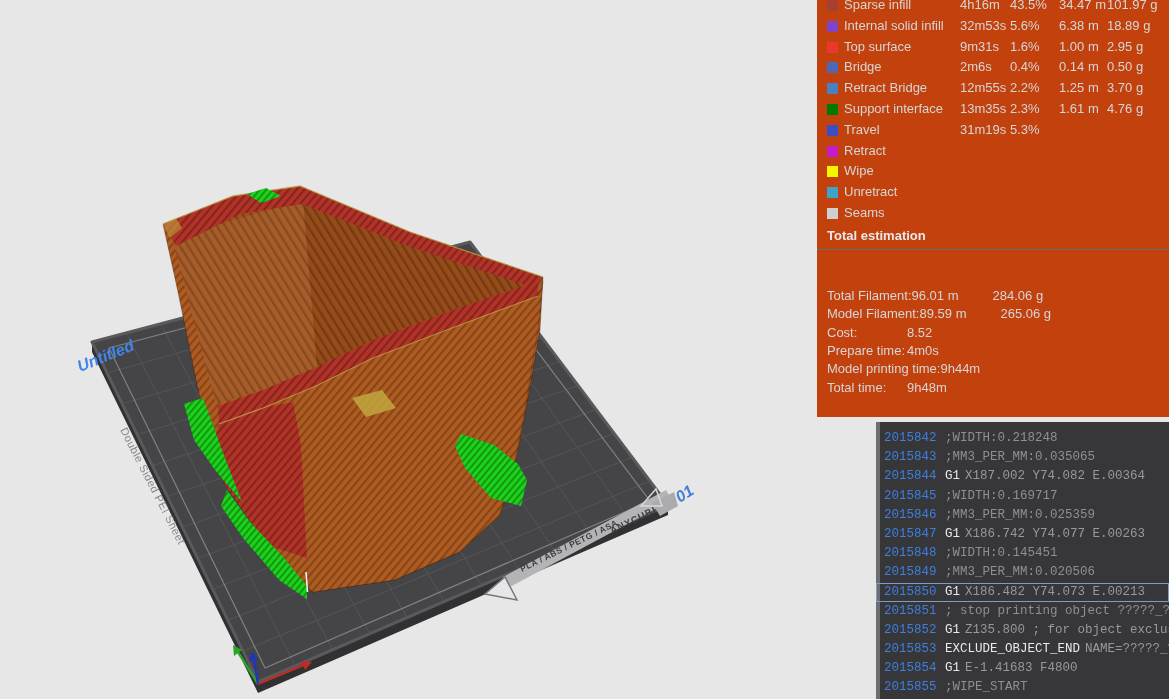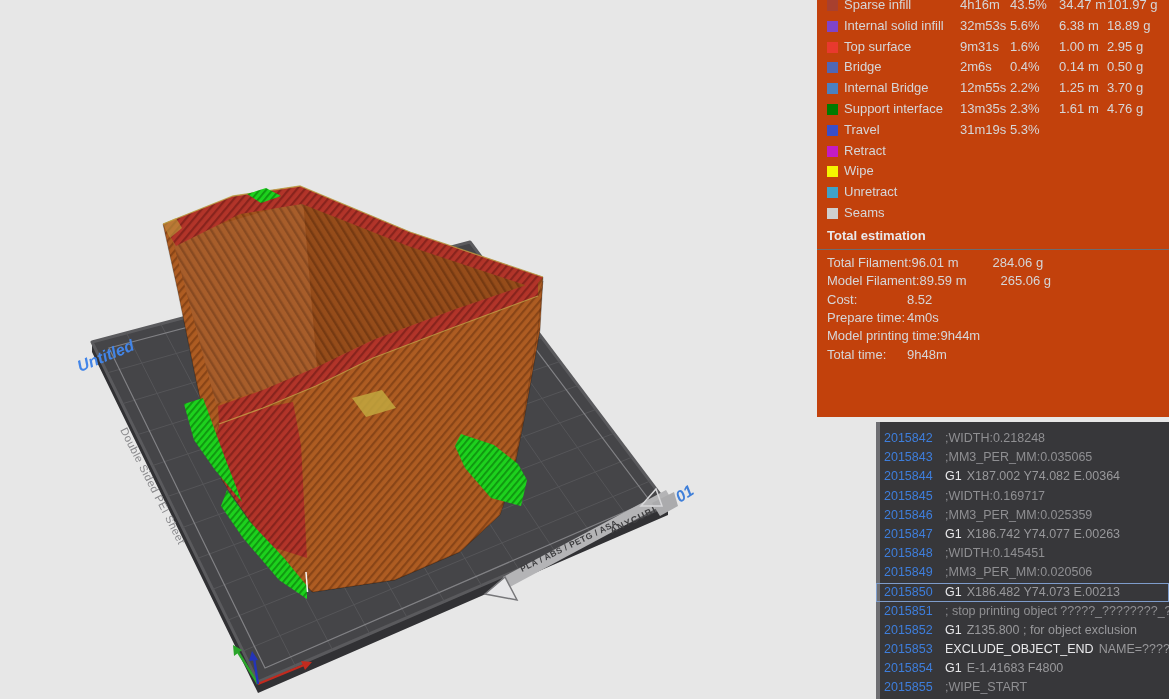--- a/index.html
+++ b/index.html
@@ -22,27 +22,27 @@
   .lrow .sw{position:absolute;left:10px;top:5px;width:11px;height:11px;}
   .lrow .lab{position:absolute;left:27px;white-space:nowrap;}
   .lrow .t  {position:absolute;left:143px;white-space:nowrap;}
   .lrow .p  {position:absolute;left:193px;white-space:nowrap;}
   .lrow .ln {position:absolute;left:242px;white-space:nowrap;}
   .lrow .wt {position:absolute;left:290px;white-space:nowrap;}
   .ltitle{margin:4px 0 0 10px;height:16px;line-height:16px;font-weight:bold;color:#E9E9EB;}
   .lsep{margin-top:5px;border-top:1px solid #6C6C70;}
   .totals{margin-top:4px;}
   .trow{height:18.4px;line-height:18.4px;padding-left:10px;white-space:nowrap;}
-  .trow .tl{display:inline-block;min-width:80px;}
+  .trow .tl{display:inline-block;min-width:80px;margin-top:33px;}
   .trow .tv1{display:inline-block;min-width:81px;}
 
   
   .gcode{
     position:absolute;left:876px;top:422px;width:293px;height:277px;
-    background:#37373A;overflow:hidden;font-size:12.5px;
+    background:#37373A;overflow:hidden;font-size:12.5px;font-family:Liberation Mono, monospace;
   }
   .gscroll{position:absolute;left:0;top:0;bottom:0;width:4px;background:#6E6E72;}
   .glines{position:absolute;left:0;right:0;top:7px;}
   .gline{height:19.2px;line-height:19.2px;padding-left:8px;white-space:nowrap;overflow:hidden;}
   .gline .num{display:inline-block;width:61px;color:#3E7EDC;}
   .gline .cmd{color:#E9E9EB;margin-right:5px;}
   .gline .rest{color:#98989B;}
   .gline.comment .rest{color:#8F8F92;}
   .gline.sel{outline:1px solid #7E9CCB;outline-offset:-1px;}
 </style>
@@ -161,21 +161,21 @@
       <div class="lrow">
         <span class="sw" style="background: rgb(79, 103, 181);"></span>
         <span class="lab">Bridge</span>
         <span class="t">2m6s</span>
         <span class="p">0.4%</span>
         <span class="ln">0.14 m</span>
         <span class="wt">0.50 g</span>
       </div>
       <div class="lrow">
         <span class="sw" style="background: rgb(75, 128, 192);"></span>
-        <span class="lab">Internal Bridge</span>
+        <span class="lab">Retract Bridge</span>
         <span class="t">12m55s</span>
         <span class="p">2.2%</span>
         <span class="ln">1.25 m</span>
         <span class="wt">3.70 g</span>
       </div>
       <div class="lrow">
         <span class="sw" style="background: rgb(0, 123, 0);"></span>
         <span class="lab">Support interface</span>
         <span class="t">13m35s</span>
         <span class="p">2.3%</span>

